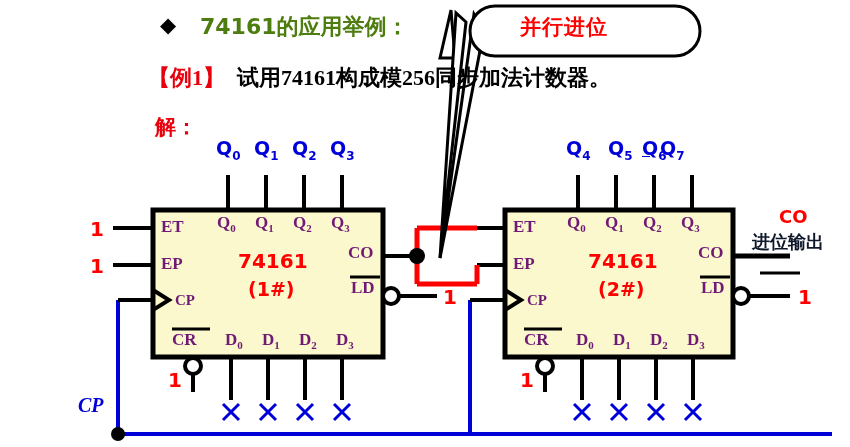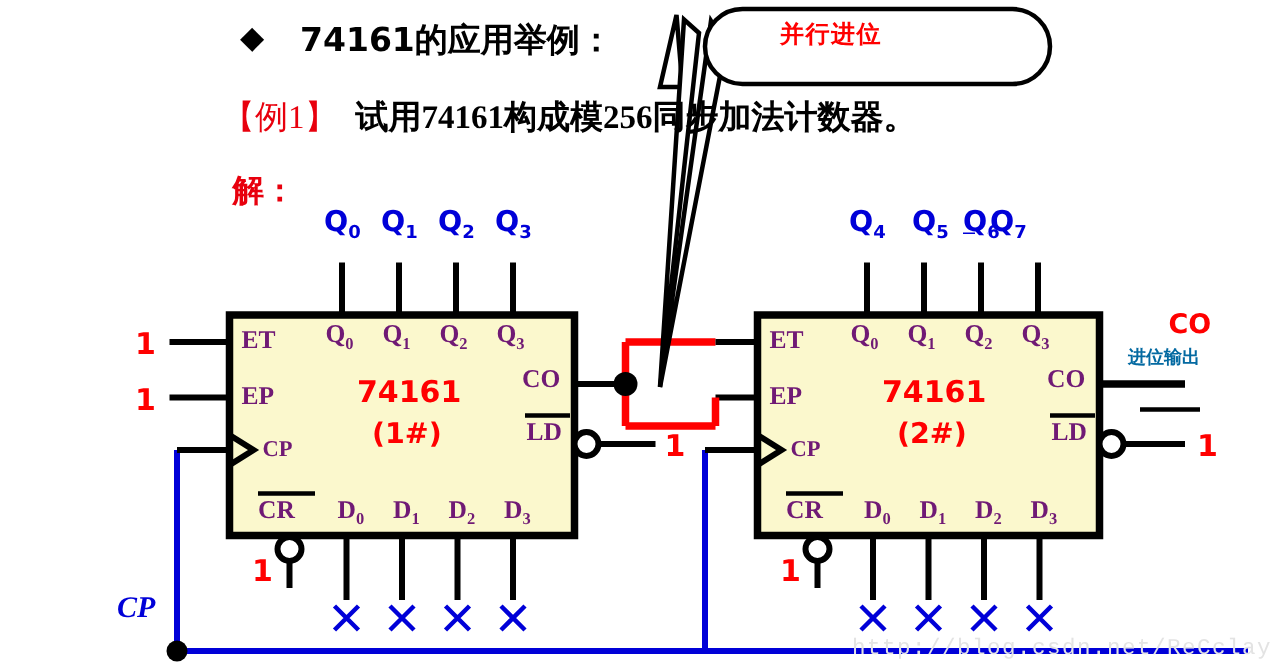--- a/index.html
+++ b/index.html
@@ -3,43 +3,43 @@
 <meta charset="utf-8">
 <style>
   html,body{margin:0;padding:0;background:#ffffff;}
   body{width:850px;height:447px;overflow:hidden;
        font-family:"Liberation Serif","DejaVu Serif",serif;}
   #stage{position:relative;width:850px;height:447px;background:#fff;}
   svg#circuit{position:absolute;left:0;top:0;width:850px;height:447px;}
   .txt{position:absolute;white-space:nowrap;}
 
   .heading-bullet{font-size:21px;color:#000;font-weight:bold;}
-  .heading-text{font-size:22px;color:#000000;font-weight:bold;
+  .heading-text{font-size:22px;color:#4d7c0f;font-weight:bold;
                 font-family:"DejaVu Sans","Liberation Sans",sans-serif;}
-  .example-red{font-size:22px;color:#e8000d;font-weight:normal;}
+  .example-red{font-size:22px;color:#e8000d;font-weight:bold;}
   .example-black{font-size:22px;color:#000;font-weight:bold;}
   .solve{font-size:21px;color:#e8000d;font-weight:bold;}
 
-  .callout-text{font-size:16px;color:#ff0000;font-weight:bold;letter-spacing:1px;}
+  .callout-text{font-size:21px;color:#ff0000;font-weight:bold;letter-spacing:1px;}
 
   .pinlabel{font-size:17px;color:#701a75;font-weight:bold;}
   .pinlabel sub{font-size:11px;}
   .chipname{font-size:20px;color:#ff0000;font-weight:bold;
             font-family:"DejaVu Sans","Liberation Sans",sans-serif;}
   .chipnum{font-size:19px;color:#ff0000;font-weight:bold;
            font-family:"DejaVu Sans","Liberation Sans",sans-serif;}
   .outlabel{font-size:19px;color:#0000d8;font-weight:bold;
             font-family:"DejaVu Sans","Liberation Sans",sans-serif;}
   .outlabel sub{font-size:12px;}
   .one{font-size:20px;color:#ff0000;font-weight:bold;
        font-family:"DejaVu Sans","Liberation Sans",sans-serif;}
   .cp-label{font-size:20px;color:#0000d8;font-weight:bold;font-style:italic;}
   .co-out{font-size:18px;color:#ff0000;font-weight:bold;
           font-family:"DejaVu Sans","Liberation Sans",sans-serif;text-align:center;}
-  .co-sub{font-size:12px;color:#0369a1;font-weight:bold;}
+  .co-sub{font-size:18px;color:#0f172a;font-weight:bold;}
   .watermark{font-size:15px;color:#e3e3e3;
              font-family:"Liberation Mono","DejaVu Sans Mono",monospace;letter-spacing:1px;}
 </style>
 </head>
 <body>
 
 <div id="stage">
 
   <svg id="circuit" viewBox="0 0 850 447">
 
@@ -220,14 +220,13 @@
   <span class="txt chipnum" style="left:598px;top:278px;">(2#)</span>
 
   <span class="txt one" style="left:520px;top:368px;">1</span>
   <span class="txt one" style="left:798px;top:285px;">1</span>
 
   <span class="txt co-out" style="left:779px;top:206px;">CO</span>
   <span class="txt co-sub" style="left:752px;top:230px;">进位输出</span>
 
   <span class="txt cp-label" style="left:78px;top:394px;">CP</span>
 
-  <span class="txt watermark" style="left:568px;top:424px;">http://blog.csdn.net/ReCclay</span>
 </div>
 
 </body></html>

